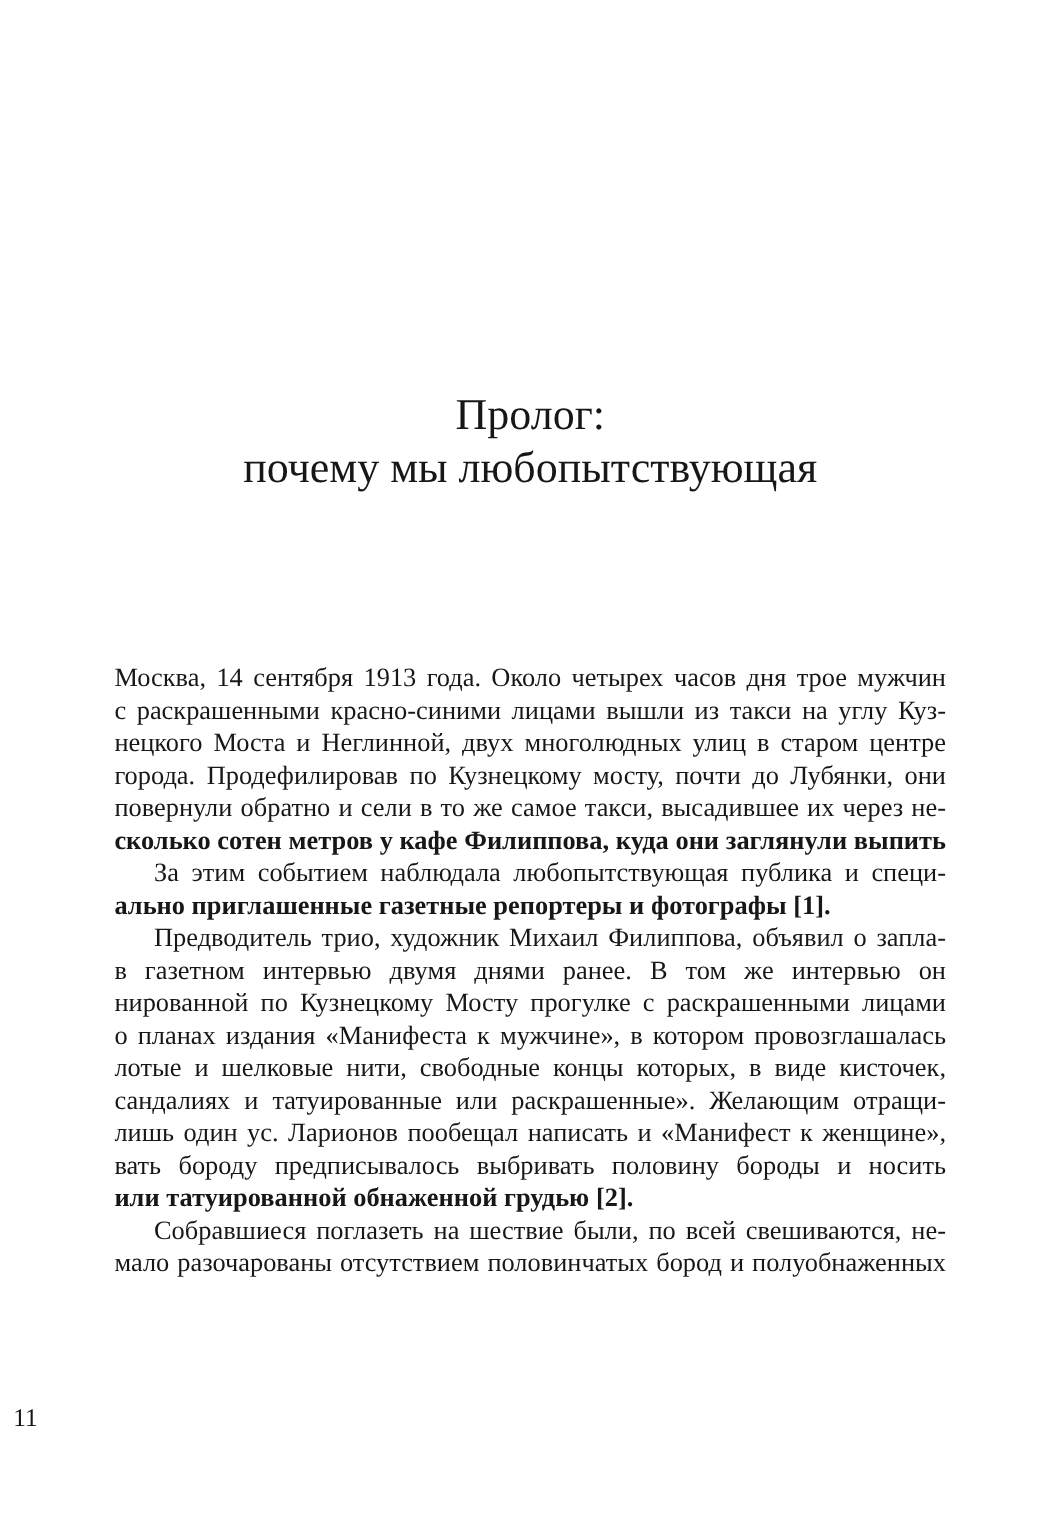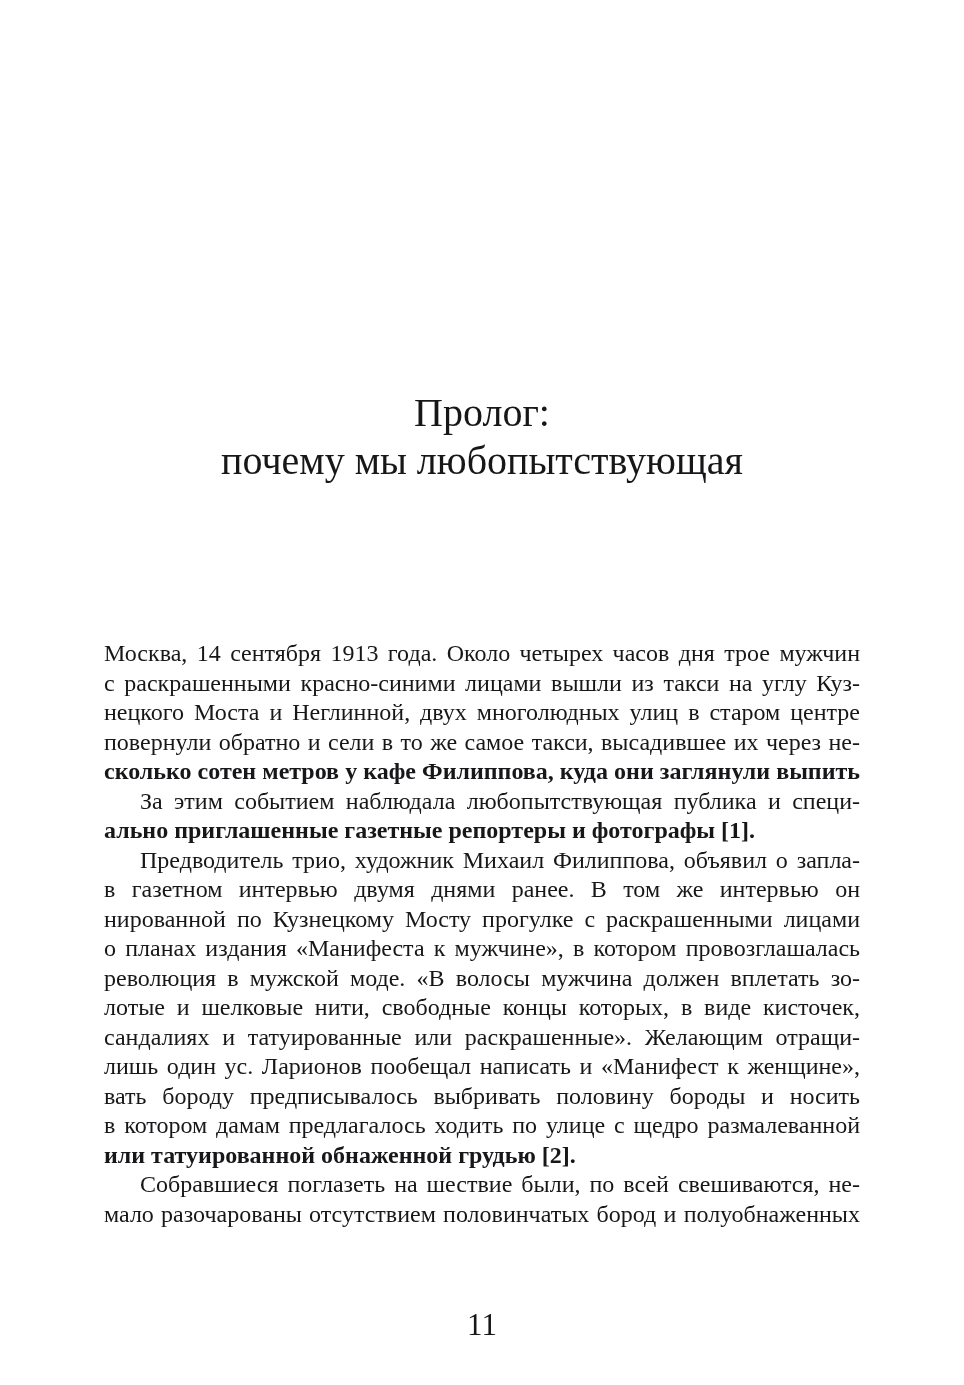--- a/index.html
+++ b/index.html
@@ -8,21 +8,20 @@
     background: #ffffff;
     font-family: "Liberation Serif", "DejaVu Serif", serif;
     color: #17171a;
     position: relative;
     overflow: hidden;
   }
   .book-page {
     position: absolute;
     inset: 0;
     background: #ffffff;
-    margin-top: 36px;
   }
   .title-block {
     position: absolute;
     top: 353px;
     left: 12px;
     width: 940px;
     text-align: center;
     font-size: 40px;
     line-height: 48px;
     color: #17171a;
@@ -47,54 +46,52 @@
     font-weight: bold;
   }
   .text-line.indent {
     text-indent: 36px;
   }
   .page-number {
     position: absolute;
     top: 1274px;
     left: 12px;
     width: 940px;
-    text-align: center;
-    font-size: 31px;
+    font-size: 23px;
     line-height: 29.5px;
     color: #17171a;
   }
 </style>
 </head>
 <body>
 
 <div class="book-page">
 
   <div class="title-block">
     <div>Пролог:</div>
     <div>почему мы любопытствующая</div>
   </div>
 
   <div class="text-block">
       <div class="text-line">Москва, 14 сентября 1913 года. Около четырех часов дня трое мужчин</div>
       <div class="text-line">с раскрашенными красно-синими лицами вышли из такси на углу Куз-</div>
       <div class="text-line">нецкого Моста и Неглинной, двух многолюдных улиц в старом центре</div>
+      <div class="text-line">города. Продефилировав по Кузнецкому мосту, почти до Лубянки, они</div>
       <div class="text-line">повернули обратно и сели в то же самое такси, высадившее их через не-</div>
       <div class="text-line no-justify">сколько сотен метров у кафе Филиппова, куда они заглянули выпить кофе.</div>
       <div class="text-line indent">За этим событием наблюдала любопытствующая публика и специ-</div>
       <div class="text-line no-justify">ально приглашенные газетные репортеры и фотографы [1].</div>
       <div class="text-line indent">Предводитель трио, художник Михаил Филиппова, объявил о запла-</div>
       <div class="text-line">в газетном интервью двумя днями ранее. В том же интервью он рассказал</div>
       <div class="text-line">нированной по Кузнецкому Мосту прогулке с раскрашенными лицами</div>
       <div class="text-line">о планах издания «Манифеста к мужчине», в котором провозглашалась</div>
-      <div class="text-line">революция в мужской моде. «В волосы мужчина должен вплетать зо-</div>
       <div class="text-line">лотые и шелковые нити, свободные концы которых, в виде кисточек,</div>
       <div class="text-line">сандалиях и татуированные или раскрашенные». Желающим отращи-</div>
       <div class="text-line">лишь один ус. Ларионов пообещал написать и «Манифест к женщине»,</div>
       <div class="text-line">вать бороду предписывалось выбривать половину бороды и носить</div>
-      <div class="text-line">в котором дамам предлагалось ходить по улице с щедро размалеванной</div>
       <div class="text-line no-justify">или татуированной обнаженной грудью [2].</div>
       <div class="text-line indent">Собравшиеся поглазеть на шествие были, по всей свешиваются, не-</div>
       <div class="text-line">мало разочарованы отсутствием половинчатых бород и полуобнаженных</div>
     </div>
 
   <div class="page-number">11</div>
 
 </div>
 
 </body></html>

